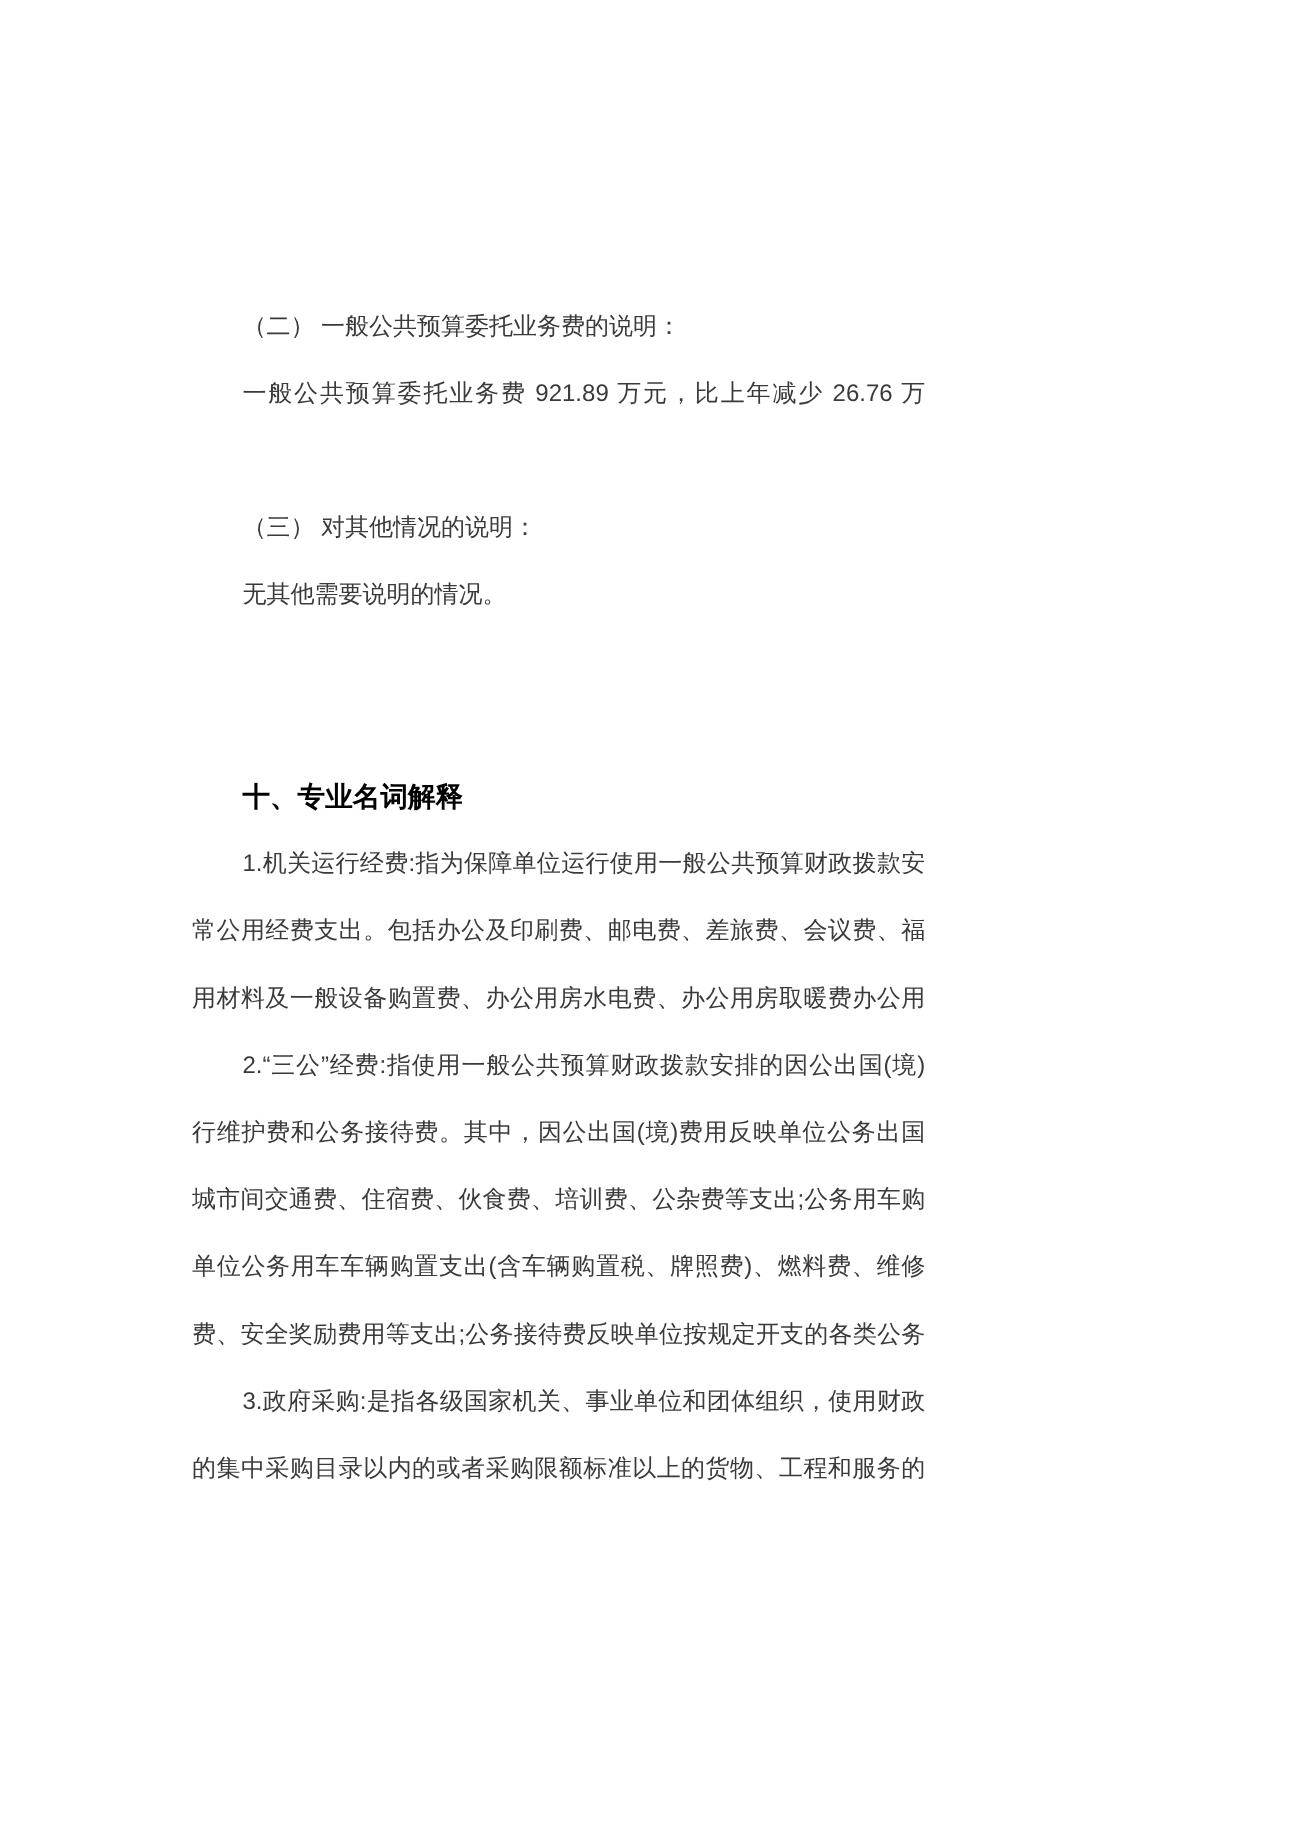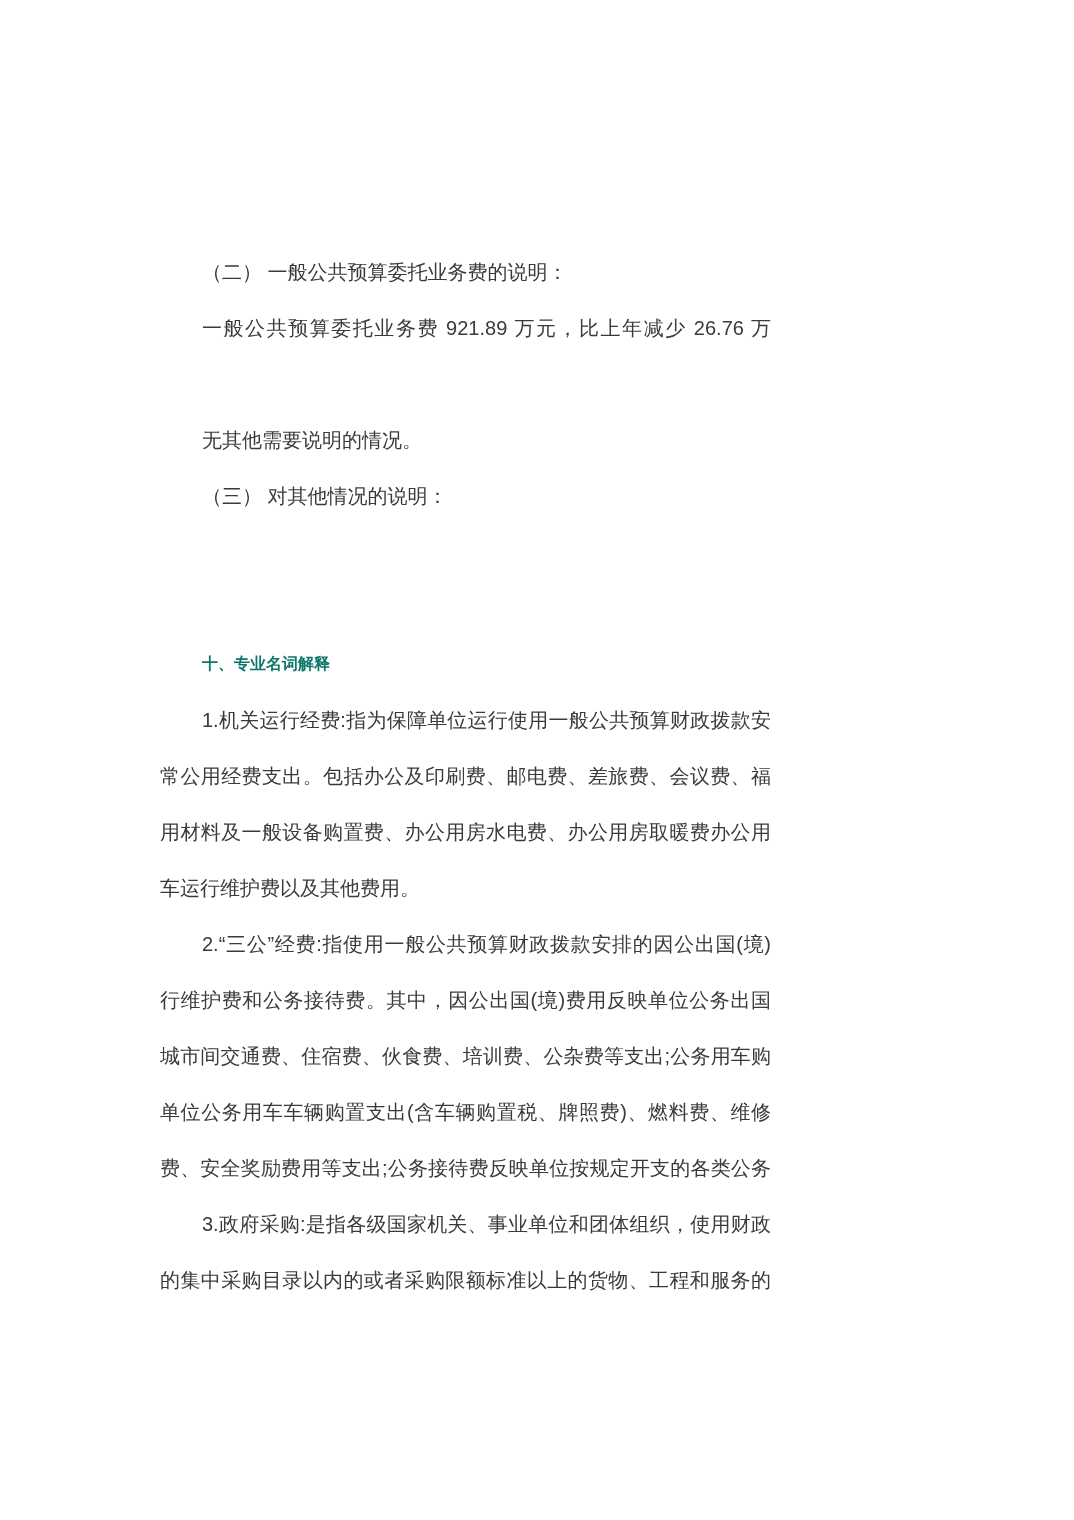--- a/index.html
+++ b/index.html
@@ -28,44 +28,43 @@
   }
   .line.fill {
     text-align: justify;
     text-align-last: justify;
     text-justify: inter-character;
   }
   .line.indent {
     padding-left: 42px;
   }
   .line.heading {
-    font-size: 16px;
+    font-size: 23px;
     font-weight: 700;
-    color: #0f766e;
+    color: #000000;
   }
   .line.blank {
     height: 56px;
   }
 </style>
 </head>
 <body>
 
 <main class="page" id="document-page" style="background: rgb(255, 255, 255);">
     <div class="line indent">（二） 一般公共预算委托业务费的说明：</div>
     <div class="line indent fill">一般公共预算委托业务费 921.89 万元，比上年减少 26.76 万元，主要原因是压减法律</div>
     <div class="line blank"></div>
+    <div class="line indent">（三） 对其他情况的说明：</div>
     <div class="line indent">无其他需要说明的情况。</div>
-    <div class="line indent">（三） 对其他情况的说明：</div>
     <div class="line blank"></div>
     <div class="line blank"></div>
     <div class="line heading indent">十、专业名词解释</div>
     <div class="line indent fill">1.机关运行经费:指为保障单位运行使用一般公共预算财政拨款安排的基本支出中的日</div>
     <div class="line fill">常公用经费支出。包括办公及印刷费、邮电费、差旅费、会议费、福利费、日常维修费、专</div>
     <div class="line fill">用材料及一般设备购置费、办公用房水电费、办公用房取暖费办公用房物业管理费、公务用</div>
-    <div class="line">车运行维护费以及其他费用。</div>
     <div class="line indent fill">2.“三公”经费:指使用一般公共预算财政拨款安排的因公出国(境)费、公务用车购置及运</div>
     <div class="line fill">行维护费和公务接待费。其中，因公出国(境)费用反映单位公务出国(境)的国际旅费、国外</div>
     <div class="line fill">城市间交通费、住宿费、伙食费、培训费、公杂费等支出;公务用车购置及运行维护费反映</div>
     <div class="line fill">单位公务用车车辆购置支出(含车辆购置税、牌照费)、燃料费、维修费、过桥过路费、保险</div>
     <div class="line fill">费、安全奖励费用等支出;公务接待费反映单位按规定开支的各类公务接待(含外宾接待)费用。</div>
     <div class="line indent fill">3.政府采购:是指各级国家机关、事业单位和团体组织，使用财政性资金采购依法制定</div>
     <div class="line fill">的集中采购目录以内的或者采购限额标准以上的货物、工程和服务的行为。政府采购不仅是</div>
   </main>
 
 </body></html>

